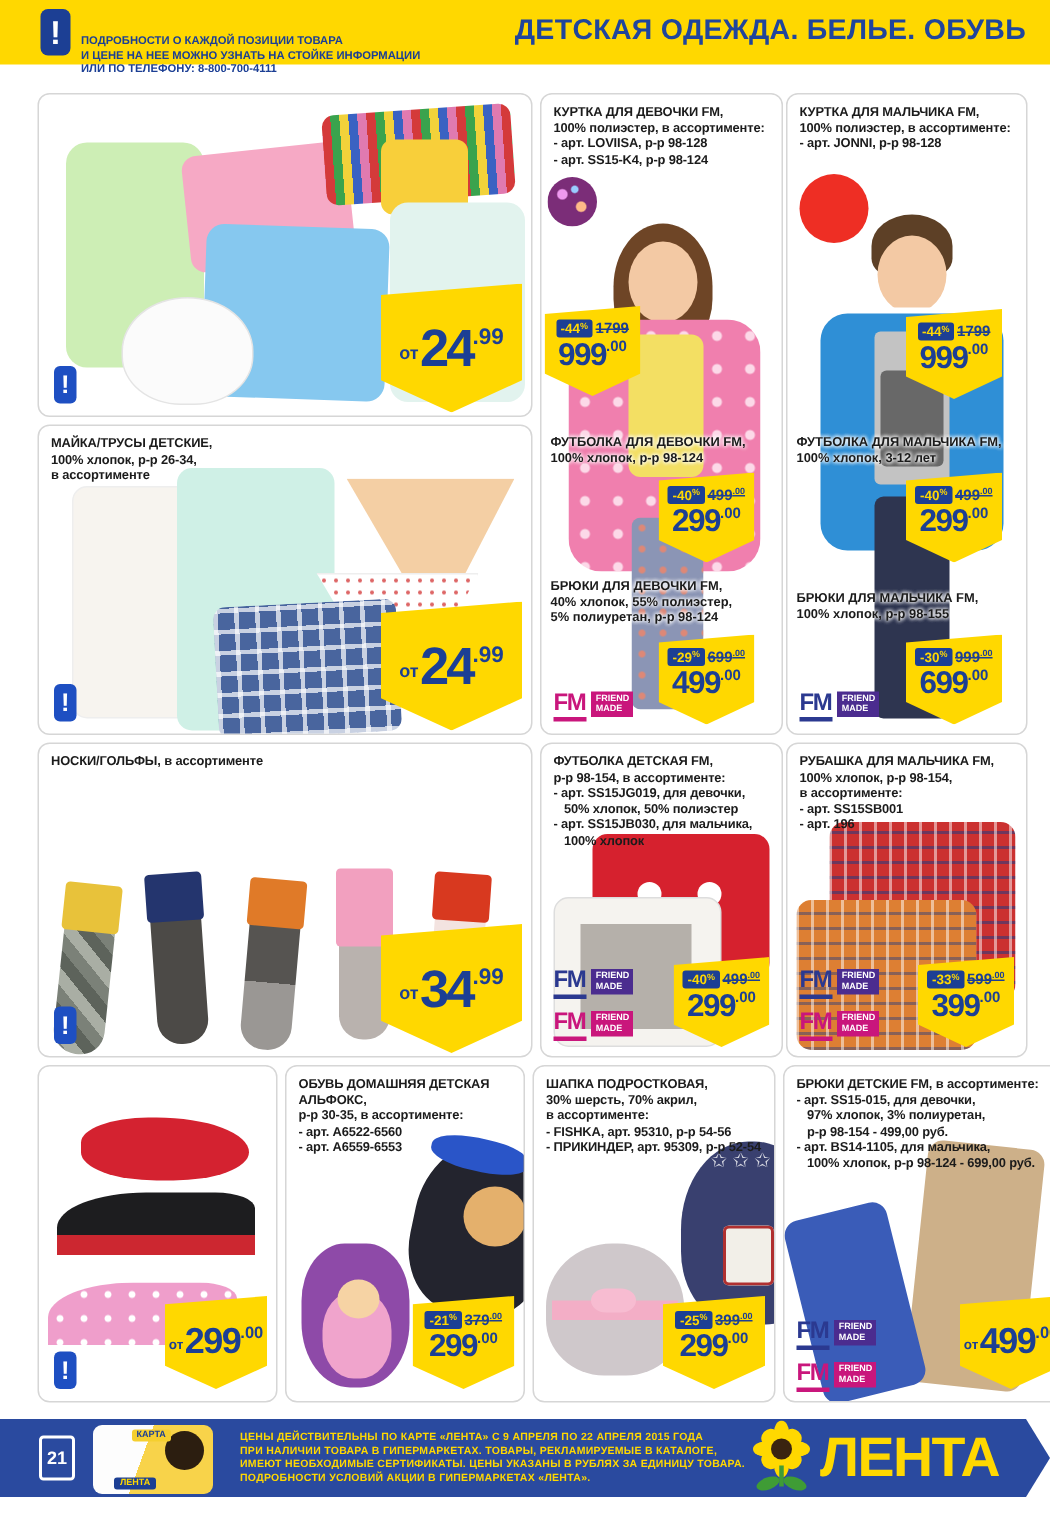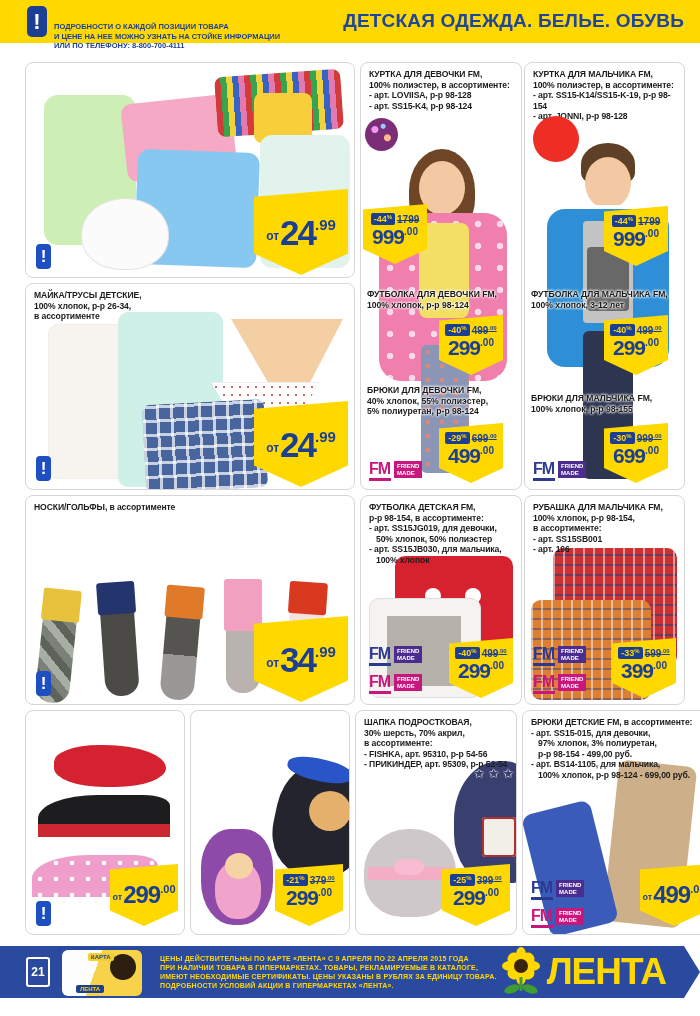--- a/index.html
+++ b/index.html
@@ -327,21 +327,20 @@
           <span>FRIEND</span>
           <span>MADE</span>
         </span>
     </div>
   </div>
 
   <div class="card" id="c5">
     <div class="ctitle">
       <div>КУРТКА ДЛЯ МАЛЬЧИКА FM,</div>
         <div>100% полиэстер, в ассортименте:</div>
-      <div>- арт. SS15-K14/SS15-K-19, р-р 98-154</div>
         <div>- арт. JONNI, р-р 98-128</div>
     </div>
     <div class="swatch"></div>
     <div class="photo">
       <div class="b hair"></div>
       <div class="b face"></div>
       <div class="b collar"></div>
       <div class="b jacket"></div>
       <div class="b tee"></div>
       <div class="b print"></div>
@@ -465,20 +464,26 @@
       <div class="b sneak1"></div>
       <div class="b sneak2"></div>
     </div>
     <div class="tag tag-from" style="right:6px; bottom:8px;">
       <div class="tag-inner"><span class="from">от</span><span class="rub">299</span><span class="kop">.00</span></div>
     </div>
     <div class="excl excl-sm">!</div>
   </div>
 
   <div class="card" id="c9">
+    <div class="ctitle">
+      <div>ОБУВЬ ДОМАШНЯЯ ДЕТСКАЯ АЛЬФОКС,</div>
+        <div>р-р 30-35, в ассортименте:</div>
+      <div>- арт. А6522-6560</div>
+        <div>- арт. А6559-6553</div>
+    </div>
     <div class="photo">
       <div class="b slip2"></div>
       <div class="b slip2t"></div>
       <div class="b dog"></div>
       <div class="b slip1"></div>
       <div class="b slip1i"></div>
       <div class="b slip1f"></div>
     </div>
     <div class="tag tag-sale t1">
       <div class="sale-row">

